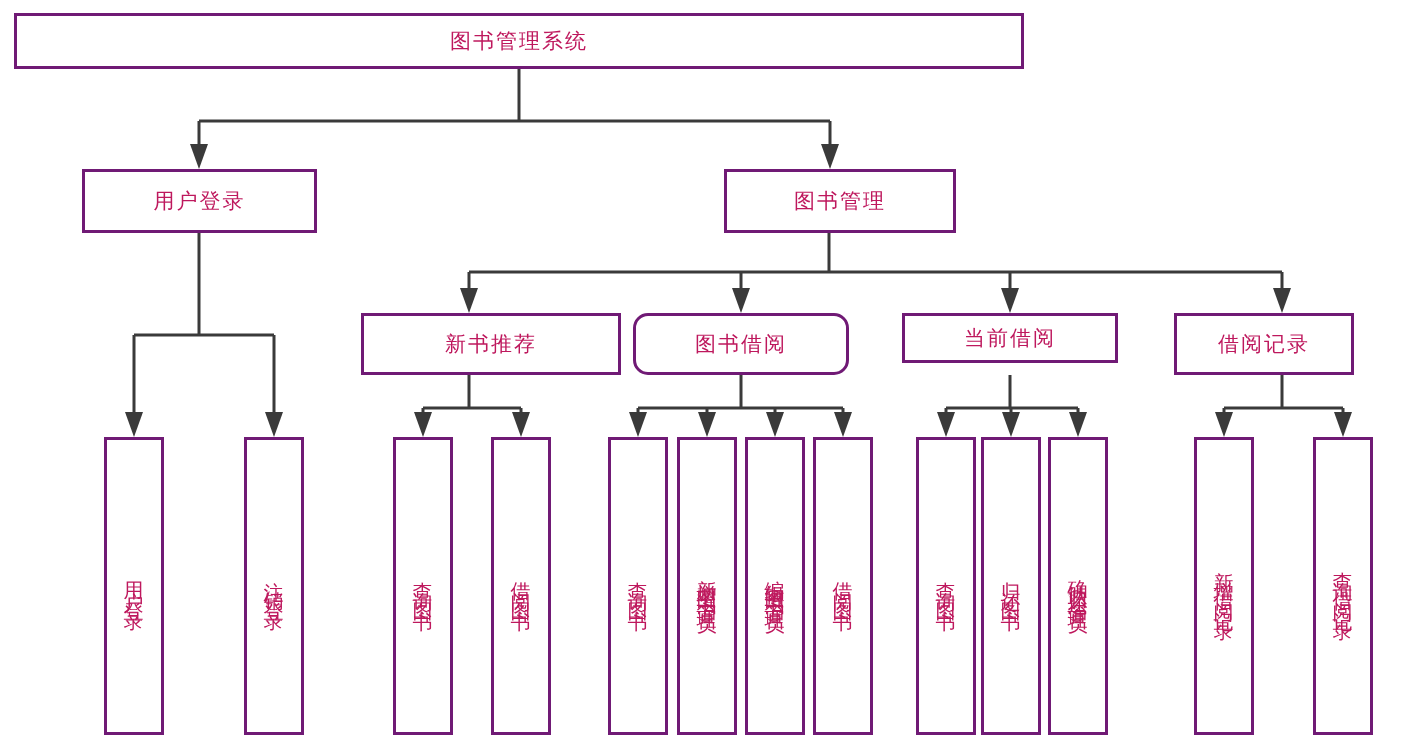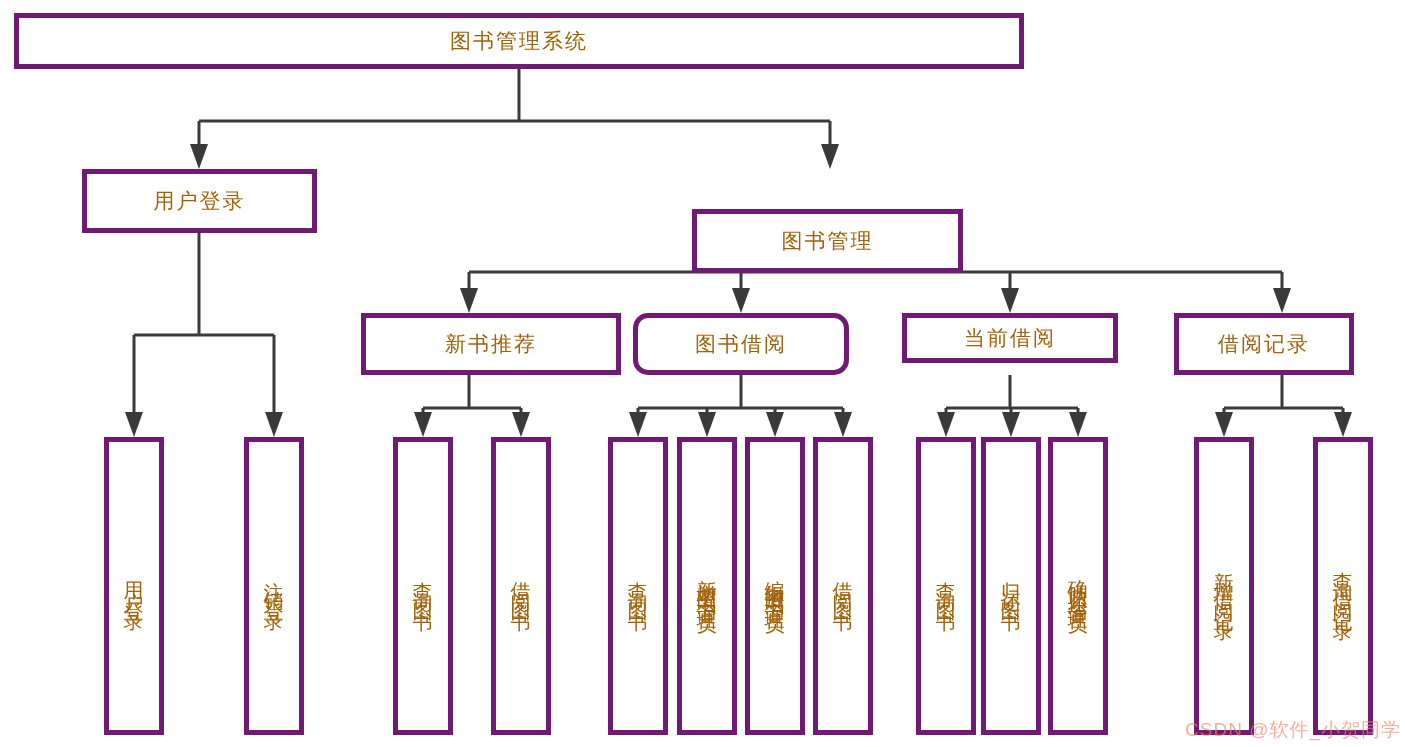--- a/index.html
+++ b/index.html
@@ -15,23 +15,23 @@
 
   .connectors {
     position: absolute;
     inset: 0;
     pointer-events: none;
   }
 
   .box {
     position: absolute;
     box-sizing: border-box;
-    border: 5px solid #701a75;
+    border: 3px solid #701a75;
     background: #ffffff;
-    color: #a16207;
+    color: #be185d;
     display: flex;
     align-items: center;
     justify-content: center;
     text-align: center;
   }
 
   .hbox {
     font-size: 21px;
     letter-spacing: 2px;
     white-space: nowrap;
@@ -106,21 +106,21 @@
     </g>
   </svg>
 
   <div class="box hbox" style="left:14px; top:13px; width:1010px; height:56px;">
     <span>图书管理系统</span>
   </div>
 
   <div class="box hbox" style="left:82px; top:169px; width:235px; height:64px;">
     <span>用户登录</span>
   </div>
-  <div class="box hbox" style="left:692px; top:169px; width:271px; height:64px;margin-top:40px;">
+  <div class="box hbox" style="left:724px; top:169px; width:232px; height:64px;">
     <span>图书管理</span>
   </div>
 
   <div class="box hbox" style="left:361px; top:313px; width:260px; height:62px;">
     <span>新书推荐</span>
   </div>
   <div class="box hbox" style="left:633px; top:313px; width:216px; height:62px;border-radius:15px;">
     <span>图书借阅</span>
   </div>
   <div class="box hbox" style="left:902px; top:313px; width:216px; height:50px;">
@@ -167,15 +167,14 @@
     <span>确认归还（管理员）</span>
   </div>
 
   <div class="box vbox" style="left:1194px; top:437px; width:60px; height:298px;">
     <span>新增借阅记录</span>
   </div>
   <div class="box vbox" style="left:1313px; top:437px; width:60px; height:298px;">
     <span>查询借阅记录</span>
   </div>
 
-  <div class="watermark">CSDN @软件_小贺同学</div>
 
 </div>
 
 </body></html>

